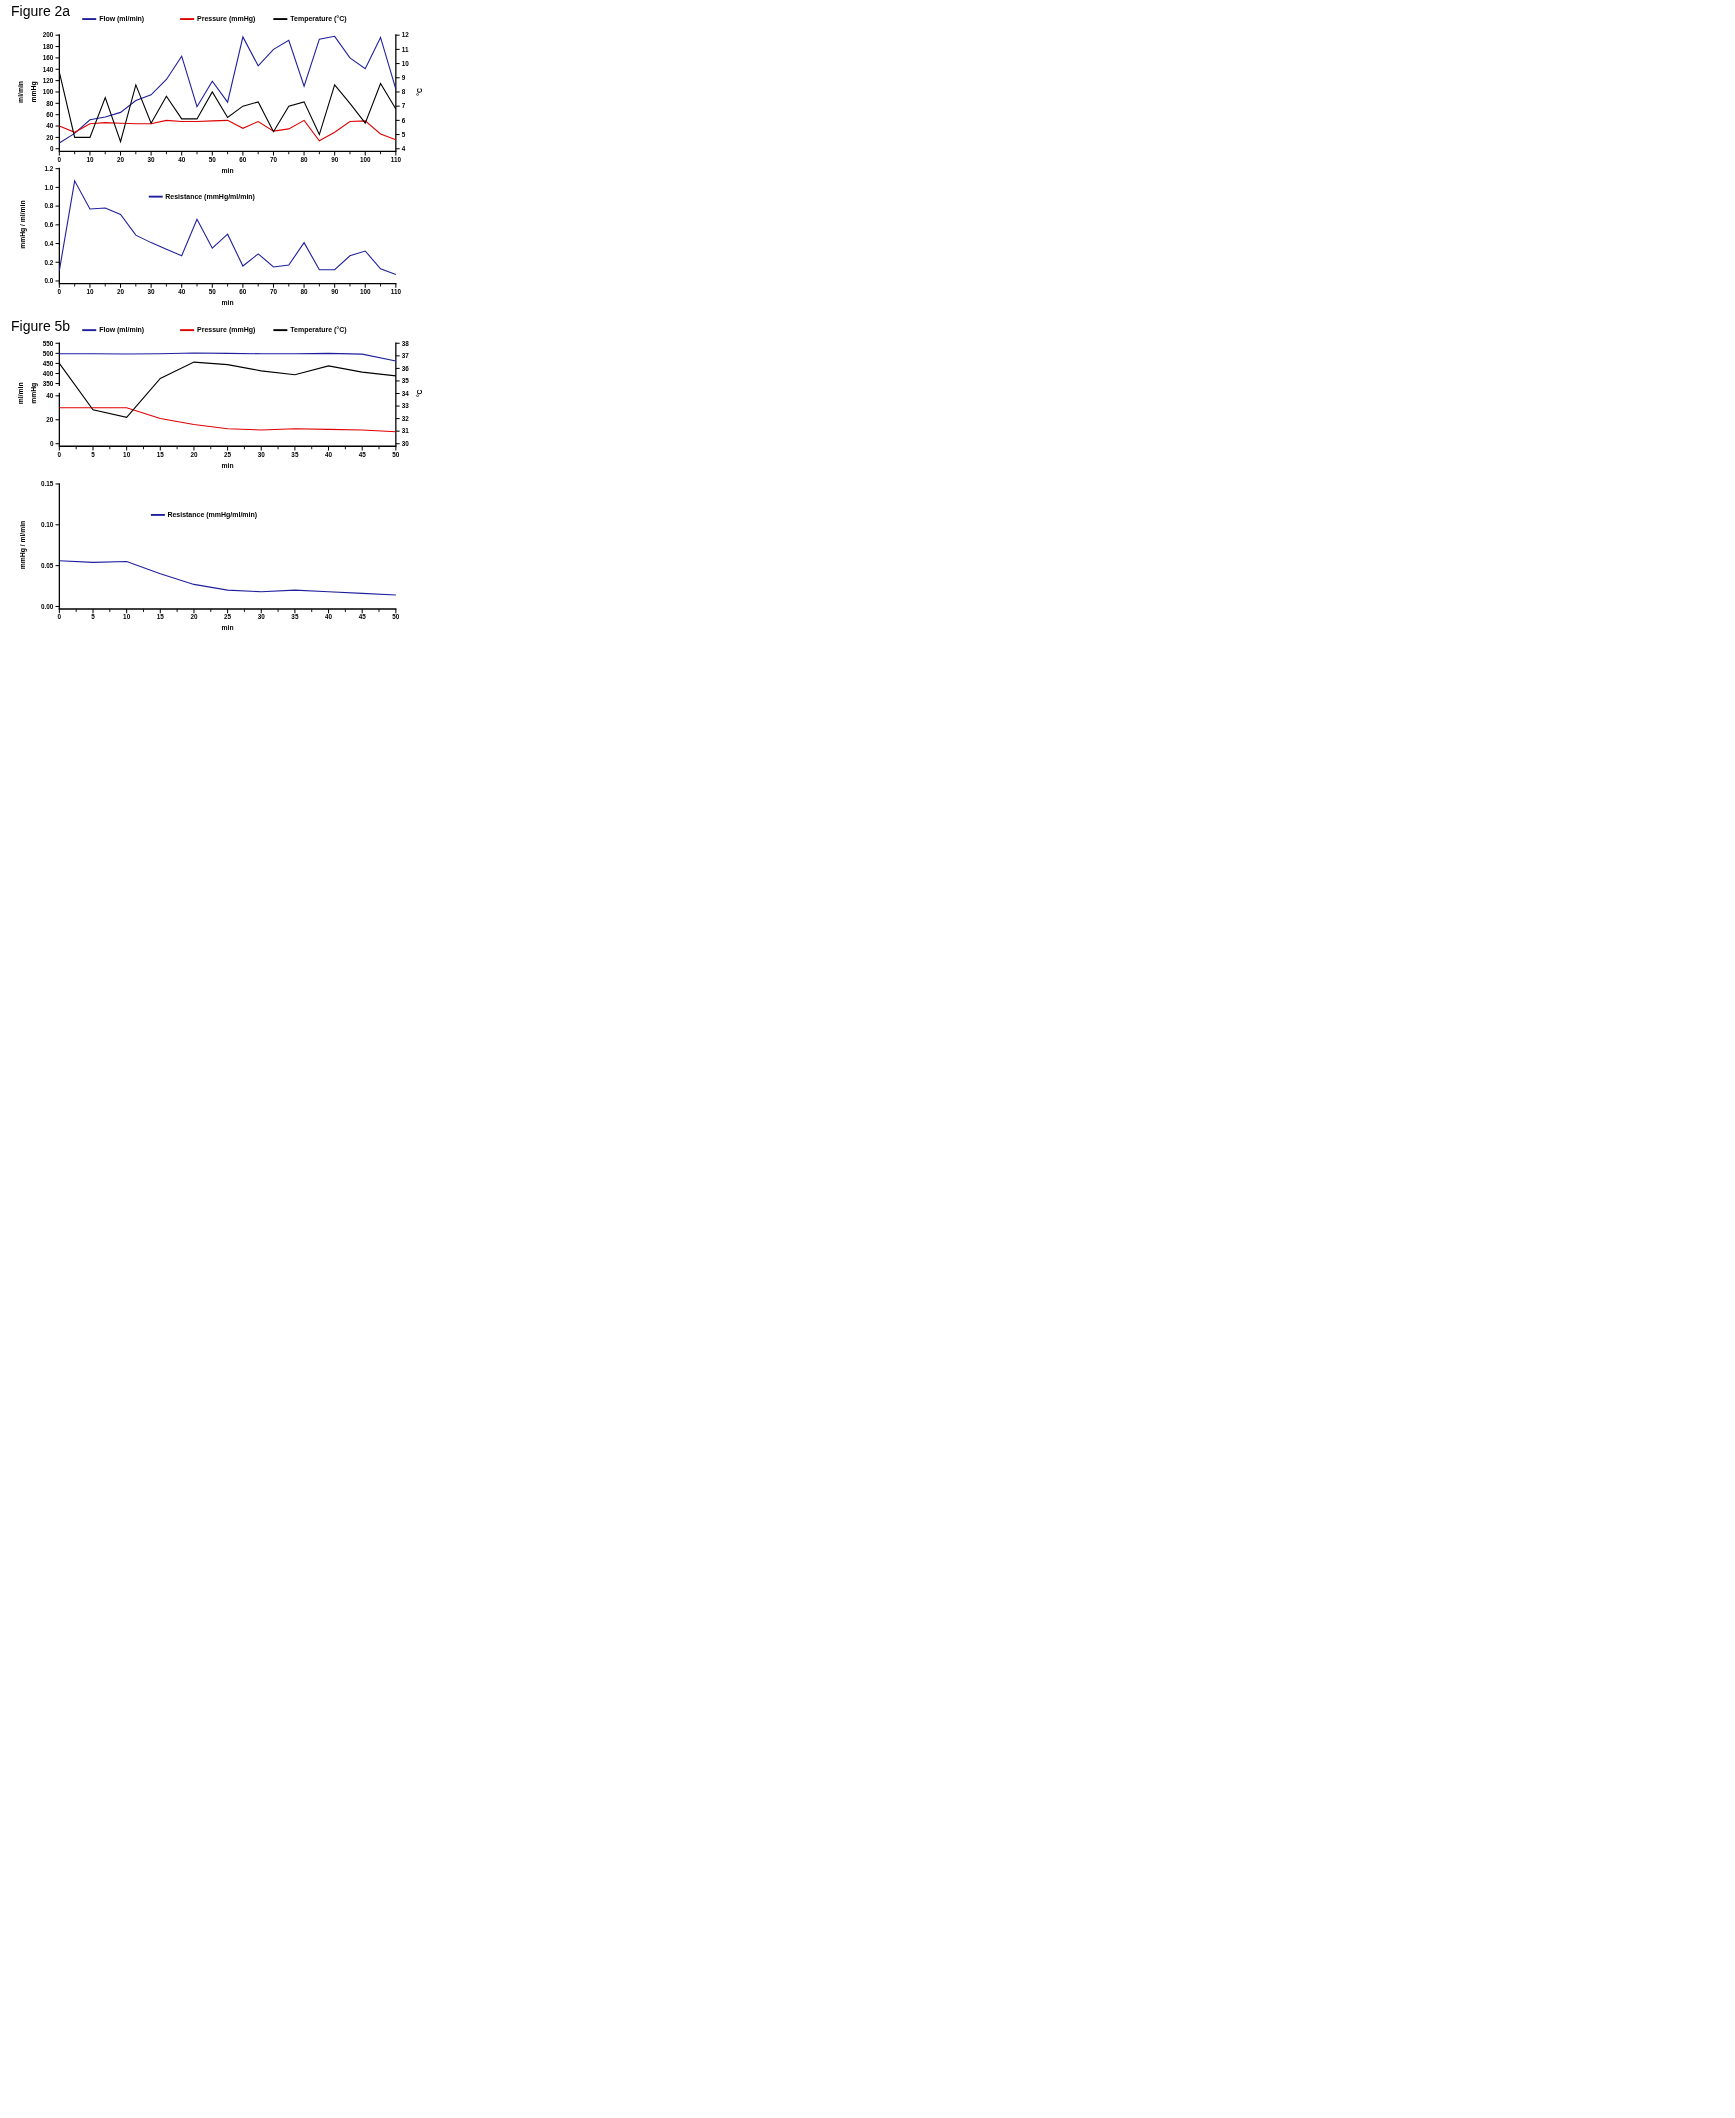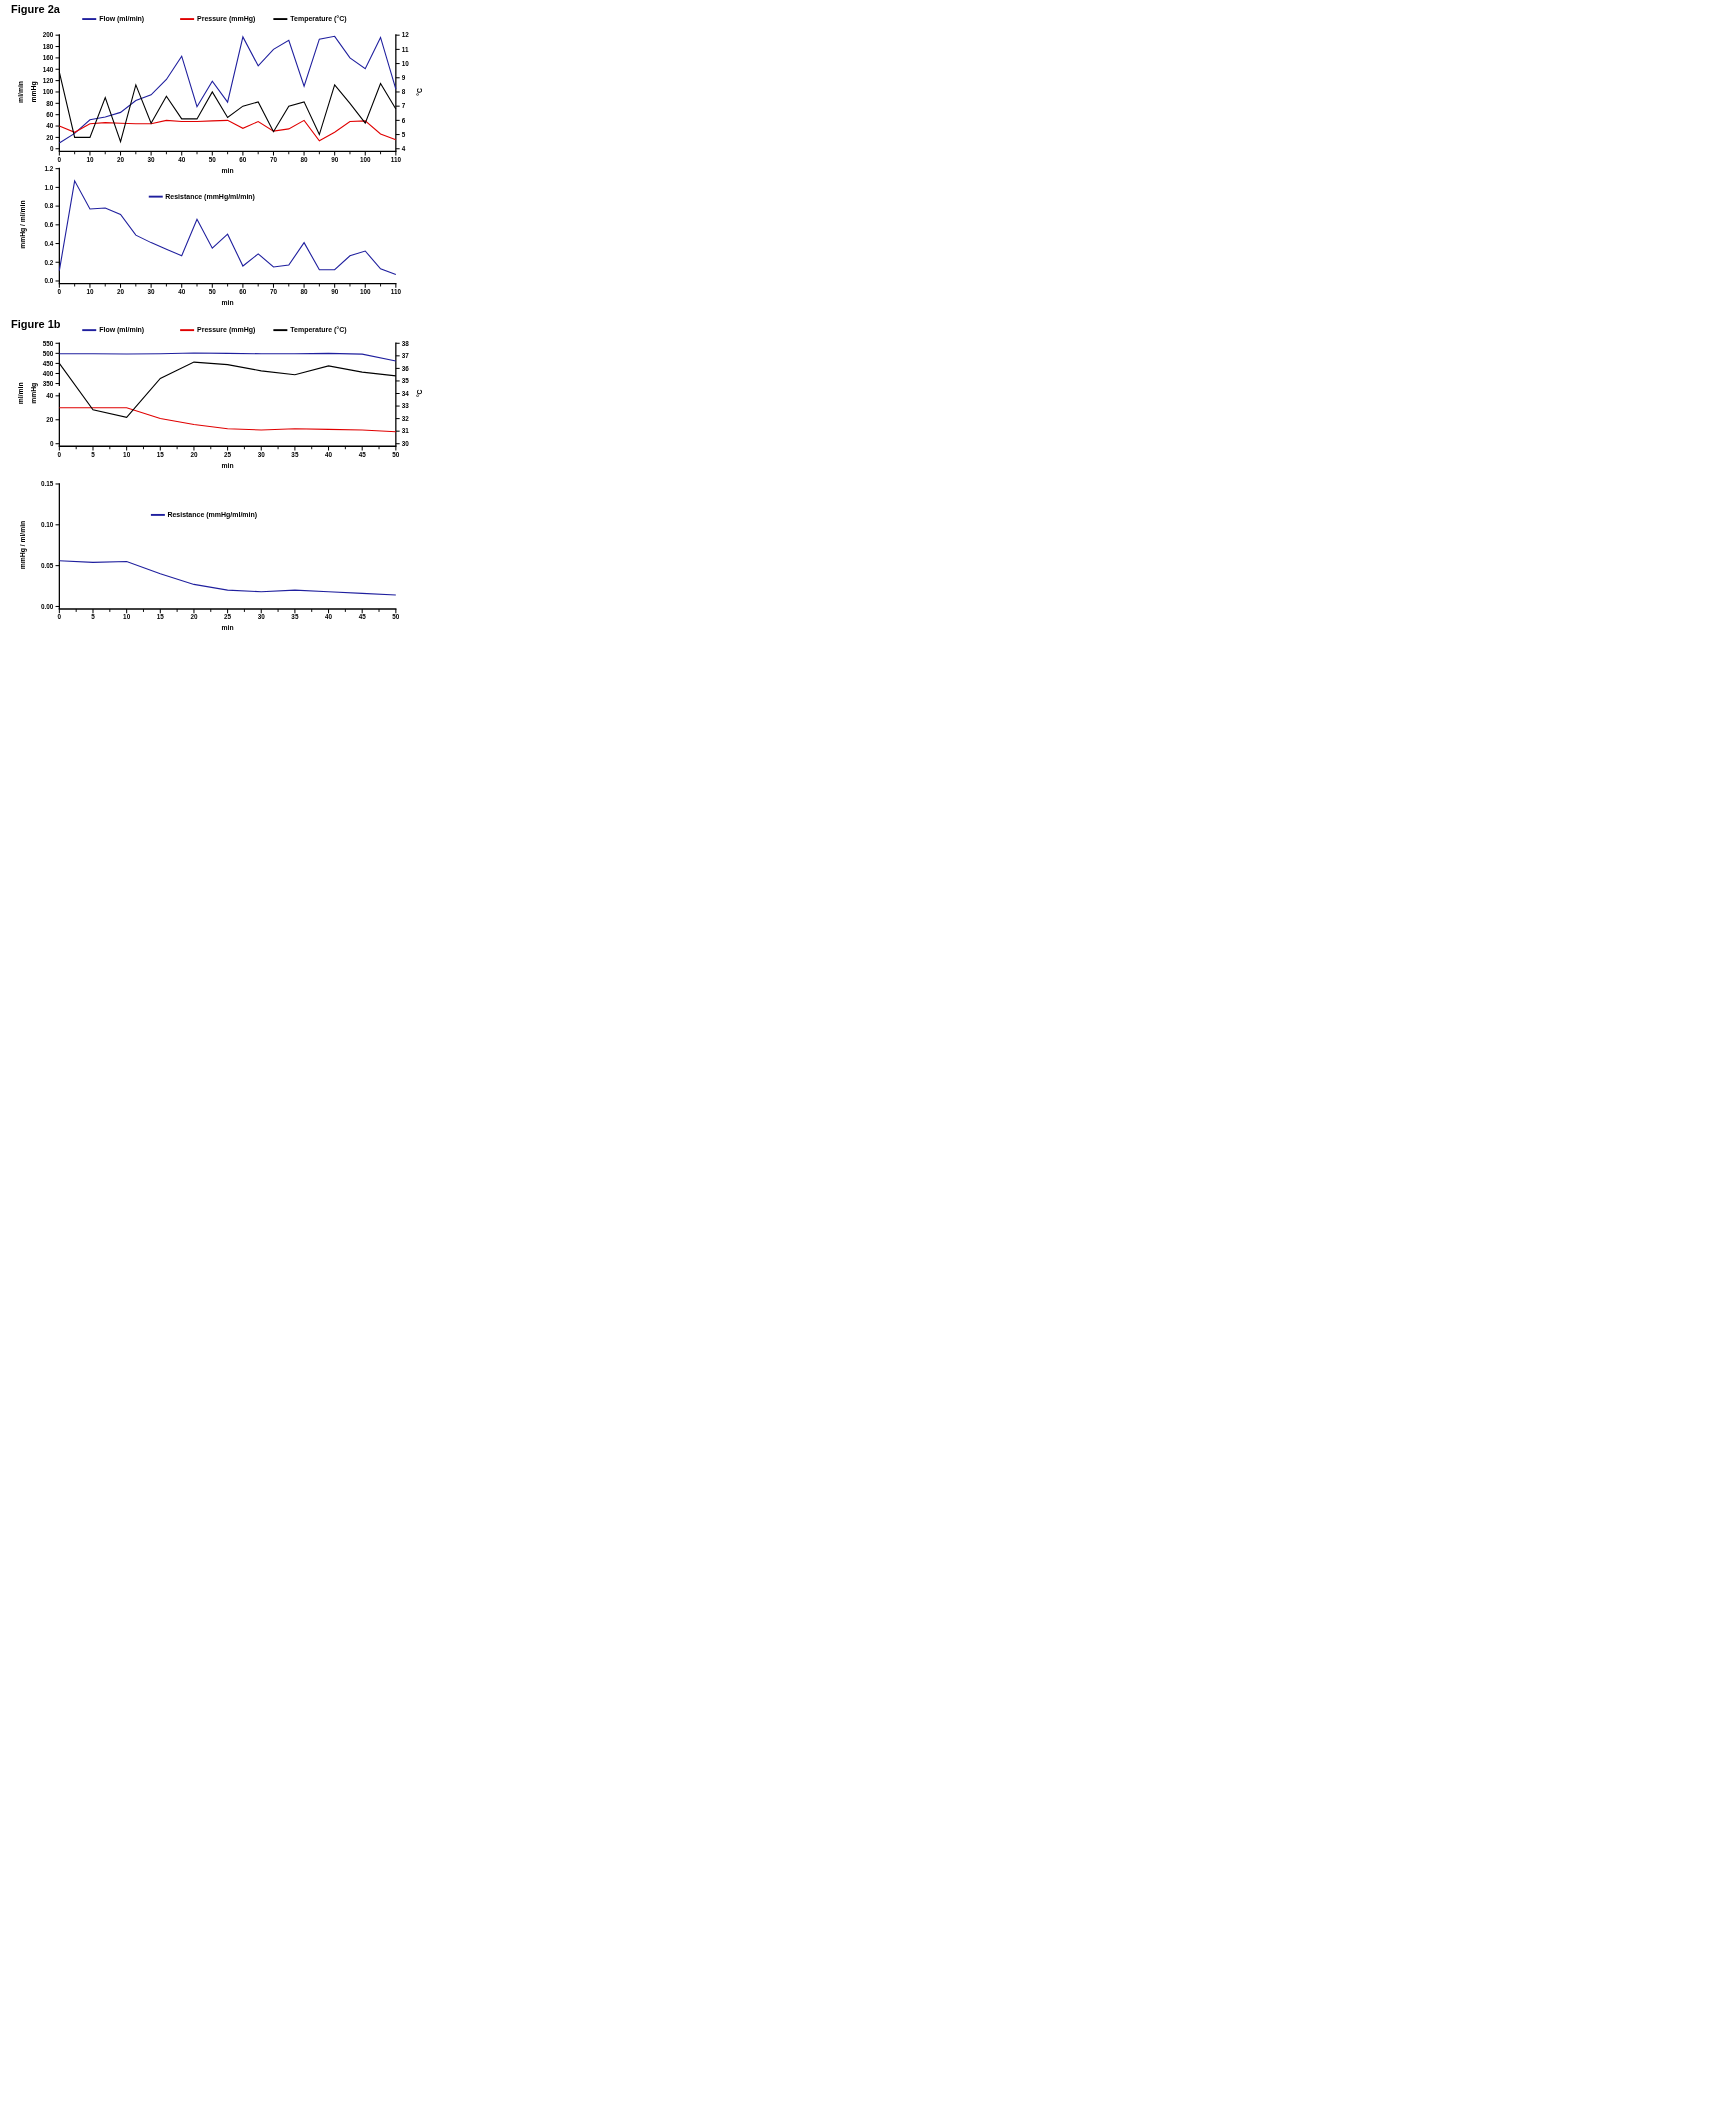--- a/index.html
+++ b/index.html
@@ -1,29 +1,29 @@
 <!DOCTYPE html>
 <html style="font-size:6.8px"><head>
 <meta charset="utf-8">
 <style>
   html,body{margin:0;padding:0;background:#ffffff;}
   .page{position:relative;width:434px;height:634px;background:#ffffff;overflow:hidden;
         font-family:"Liberation Sans",sans-serif;}
-  .fig-label{position:absolute;left:11px;font-size:11px;font-weight:700;color:#000;}
+  .fig-label{position:absolute;left:11px;font-size:14px;font-weight:400;color:#000;}
   #fig2a-label{top:3.4px;}
   #fig2b-label{top:318px;}
   svg{position:absolute;left:0;top:0;}
   text{font-family:"Liberation Sans",sans-serif;}
 </style>
 </head>
 <body>
 
 <div class="page">
   <div class="fig-label" id="fig2a-label">Figure 2a</div>
-  <div class="fig-label" id="fig2b-label">Figure 1b</div>
+  <div class="fig-label" id="fig2b-label">Figure 5b</div>
   <svg id="charts" width="434" height="634" viewBox="0 0 1024 1496">
       <g>
         <g>
           <line x1="140" y1="81" x2="140" y2="357" stroke-width="3" stroke="#000000"></line>
           <line x1="138.5" y1="357" x2="935.5" y2="357" stroke-width="3" stroke="#000000"></line>
           <line x1="934" y1="81" x2="934" y2="357" stroke-width="3" stroke="#000000"></line>
           <line x1="131" y1="351" x2="140" y2="351" stroke-width="2.4" stroke="#000000"></line>
           <text x="126" y="356.5" font-size="15" font-weight="700" text-anchor="end" fill="#000">0</text>
           <line x1="131" y1="324.2" x2="140" y2="324.2" stroke-width="2.4" stroke="#000000"></line>
           <text x="126" y="329.7" font-size="15" font-weight="700" text-anchor="end" fill="#000">20</text>

